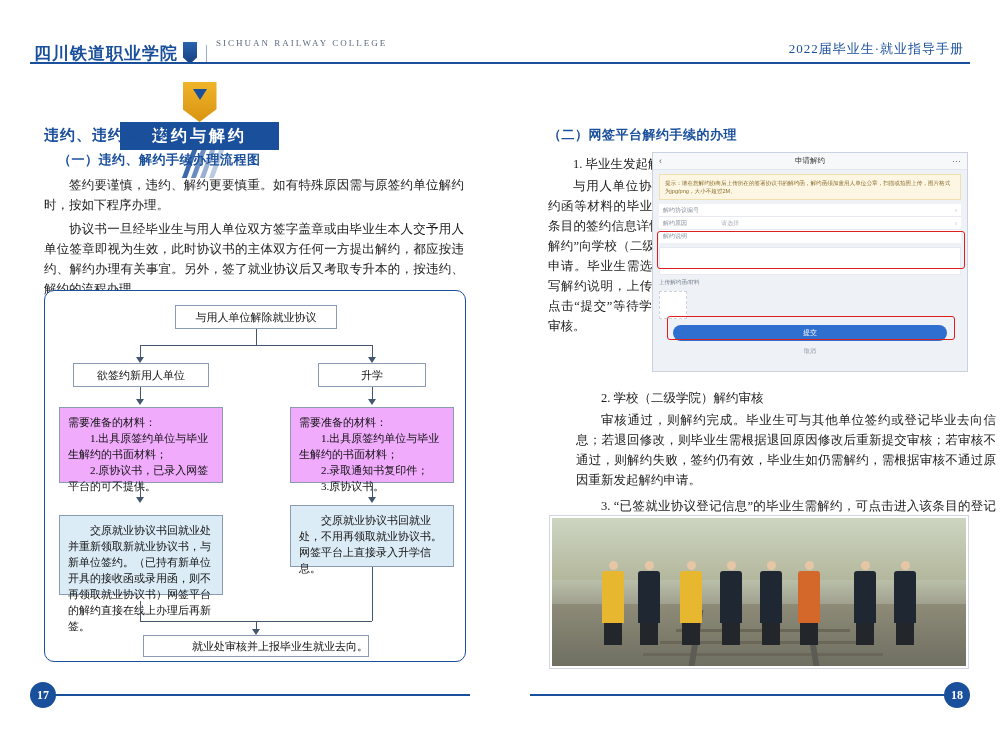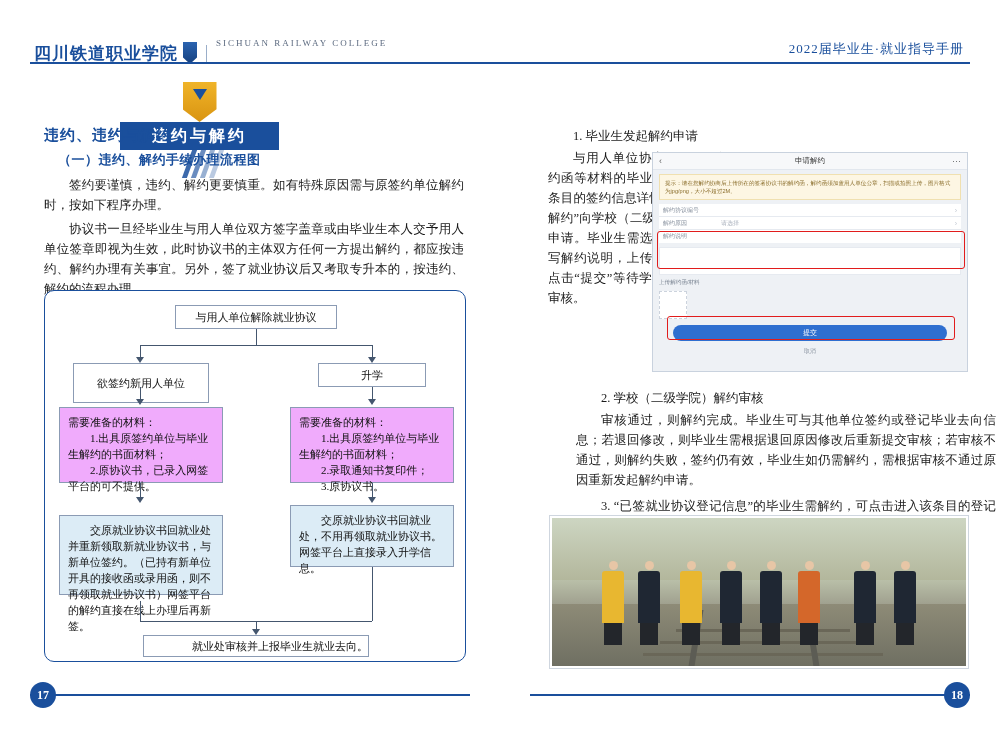--- a/index.html
+++ b/index.html
@@ -320,21 +320,21 @@
       </div>
 
       <div class="arrow-v" style="left:211px; top:38px; height:16px;"></div>
 
       <div class="arrow-h" style="left:95px; top:54px; width:232px;"></div>
       <div class="arrow-v" style="left:95px; top:54px; height:14px;"></div>
       <div class="arrow-v" style="left:327px; top:54px; height:14px;"></div>
       <div class="arrow-head" style="left:91px; top:66px;"></div>
       <div class="arrow-head" style="left:323px; top:66px;"></div>
 
-      <div class="fbox plain" style="left:28px; top:72px; width:136px; height:40px;">
+      <div class="fbox plain" style="left:28px; top:72px; width:136px; height:24px;">
         <span>欲签约新用人单位</span>
       </div>
       <div class="fbox plain" style="left:273px; top:72px; width:108px; height:24px;">
         <span>升学</span>
       </div>
 
       <div class="arrow-v" style="left:95px; top:96px; height:14px;"></div>
       <div class="arrow-head" style="left:91px; top:108px;"></div>
       <div class="arrow-v" style="left:327px; top:96px; height:14px;"></div>
       <div class="arrow-head" style="left:323px; top:108px;"></div>
@@ -368,20 +368,21 @@
       <div class="arrow-h" style="left:95px; top:330px; width:232px;"></div>
       <div class="arrow-v" style="left:211px; top:330px; height:10px;"></div>
       <div class="arrow-head" style="left:207px; top:338px;"></div>
 
       <div class="fbox plain" style="left:98px; top:344px; width:226px; height:22px;justify-content:flex-end;">
         <span>就业处审核并上报毕业生就业去向。</span>
       </div>
     </div>
 
     <div class="col-right">
+      <h3 class="h-sub-r">（二）网签平台解约手续的办理</h3>
       <p class="num">1. 毕业生发起解约申请</p>
       <p class="body" style="width:196px;">与用人单位协商一致，签订解约函等材料的毕业生，进入已签约条目的签约信息详情页，点击“申请解约”向学校（二级学院）发起解约申请。毕业生需选择解约原因，填写解约说明，上传解约函等材料，点击“提交”等待学校（二级学院）审核。</p>
     </div>
 
     <div class="phone">
       <div class="ph-bar">
         <span class="back">‹</span>
         <span>申请解约</span>
         <span class="dots">···</span>
       </div>

